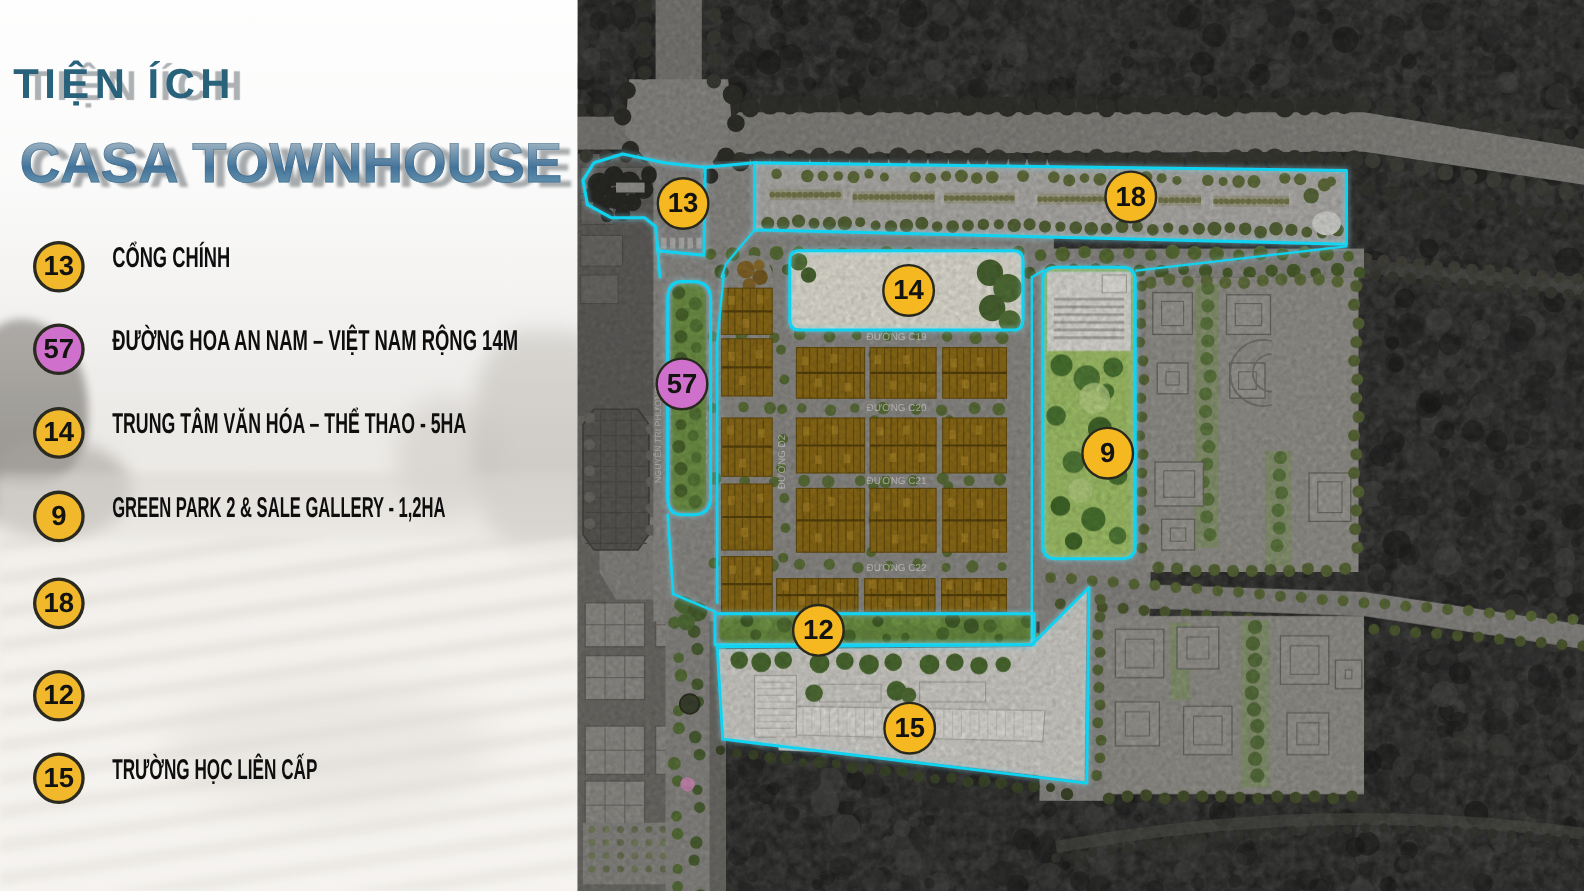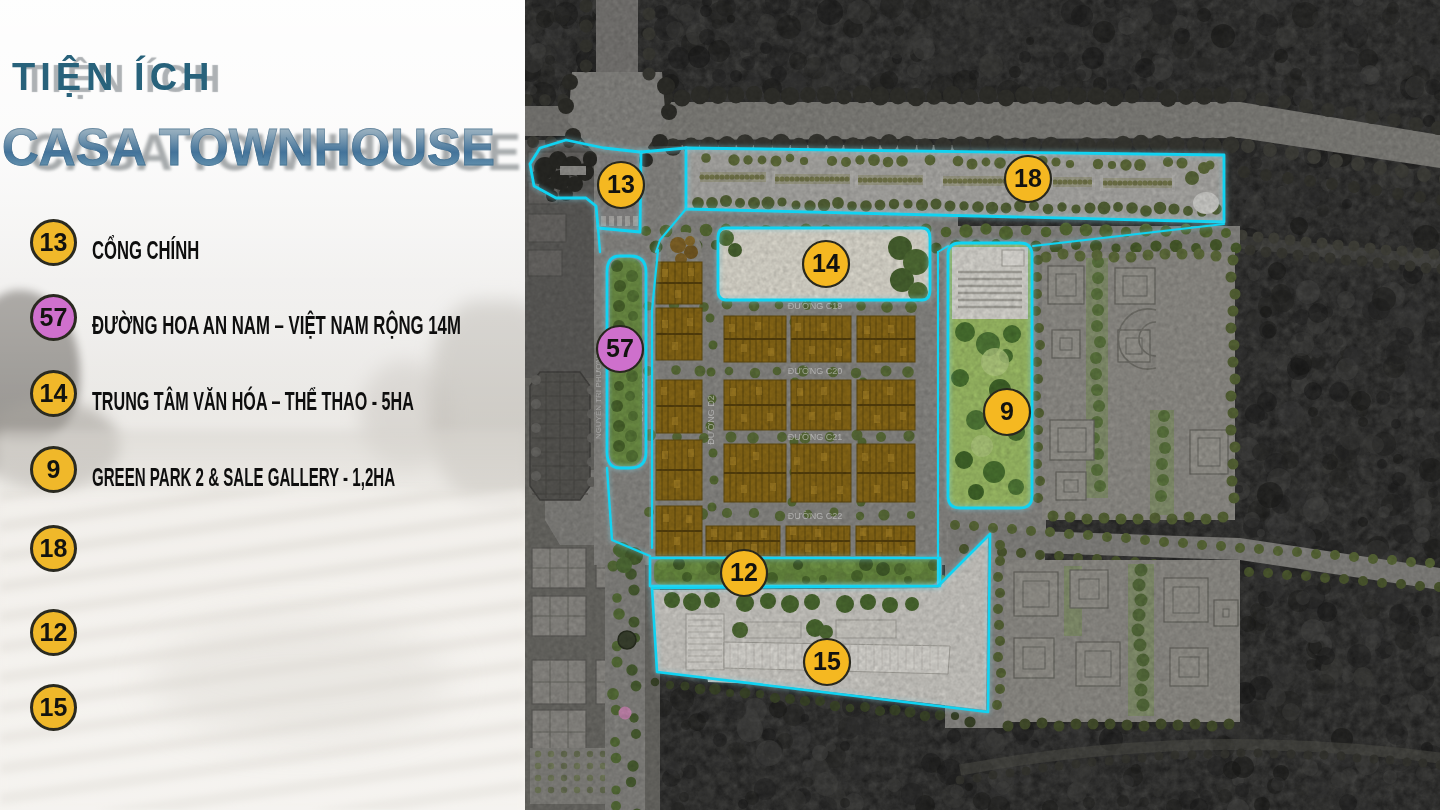--- a/index.html
+++ b/index.html
@@ -1,21 +1,21 @@
 <!DOCTYPE html>
 <html><head><meta charset="utf-8">
 <style>
   html,body { margin:0; padding:0; }
   #stage { position:relative; width:1440px; height:810px; overflow:hidden; background:#ececea; font-family:"Liberation Sans", sans-serif; }
   #map { position:absolute; left:525px; top:0; width:915px; height:810px; }
   #panel { position:absolute; left:0; top:0; width:525px; height:810px; overflow:hidden; }
   .lrow { position:absolute; left:30px; width:490px; height:48px; }
   .lcirc { position:absolute; left:0; top:0; width:41px; height:41px; border:3px solid #2a2a20; border-radius:50%;
            text-align:center; line-height:41px; font-size:25px; font-weight:bold; color:#131310; }
-  .llab { position:absolute; left:62px; top:0; height:47px; display:flex; align-items:flex-end; }
+  .llab { position:absolute; left:72px; top:0; height:47px; display:flex; align-items:flex-start; }
   .llab span { font-size:26px; font-weight:bold; color:#0e0e0e; white-space:nowrap; transform-origin:left center; }
 </style></head>
 <body>
 <div id="stage">
 
   <svg id="map" width="915" height="810" viewBox="525 0 915 810">
     <defs>
       <filter id="forestNoise" x="0%" y="0%" width="100%" height="100%" color-interpolation-filters="sRGB">
         <feTurbulence type="fractalNoise" baseFrequency="0.11" numOctaves="4" seed="11" stitchTiles="stitch"></feTurbulence>
         <feColorMatrix type="saturate" values="0"></feColorMatrix>
@@ -2206,21 +2206,21 @@
       linear-gradient(180deg,rgba(255,255,255,.92) 0%,rgba(255,255,255,.8) 18%,rgba(255,255,255,.5) 34%,rgba(255,255,255,.38) 52%,rgba(255,255,255,.42) 100%);"></div>
 
     <div style="position:absolute;left:12px;top:56px;width:525px;text-align:left;
          font-size:38px;font-weight:bold;letter-spacing:5px;color:#28627b;
          text-shadow:11px 2px 1px rgba(120,127,132,.6);">TIỆN ÍCH</div>
 
     <div style="position:absolute;left:12px;top:123px;width:525px;text-align:center;white-space:nowrap;
          font-size:51px;font-weight:bold;color:rgba(112,118,122,.6);
          filter:blur(1.5px);transform-origin:left;">CASA TOWNHOUSE</div>
 
-    <div style="position:absolute;left:2px;top:118px;width:525px;white-space:nowrap;
+    <div style="position:absolute;left:2px;top:118px;width:525px;text-align:center;white-space:nowrap;
          font-size:51px;font-weight:bold;
          background:linear-gradient(180deg,#bccbd4 0%,#8fa9bb 25%,#43739a 58%,#5f8dab 80%,#97b3c5 100%);
          -webkit-background-clip:text;background-clip:text;color:transparent;-webkit-text-stroke:0.8px rgba(52,94,124,.45);">CASA TOWNHOUSE</div>
 
 <div class="lrow" style="top:219px;">
   <div class="lcirc" style="background:#f0b82a;">13</div>
   <div class="llab">
           <span style="transform:scaleX(0.64);">CỔNG CHÍNH</span>
         </div>
 </div>
@@ -2249,14 +2249,17 @@
 <div class="lrow" style="top:525px;">
   <div class="lcirc" style="background:#f0b82a;">18</div>
 </div>
 
 <div class="lrow" style="top:609px;">
   <div class="lcirc" style="background:#f0b82a;">12</div>
 </div>
 
 <div class="lrow" style="top:684px;">
   <div class="lcirc" style="background:#f0b82a;">15</div>
+  <div class="llab">
+          <span style="transform:scaleX(0.6);">TRƯỜNG HỌC LIÊN CẤP</span>
+        </div>
 </div>
   </div>
 </div>
 </body></html>

